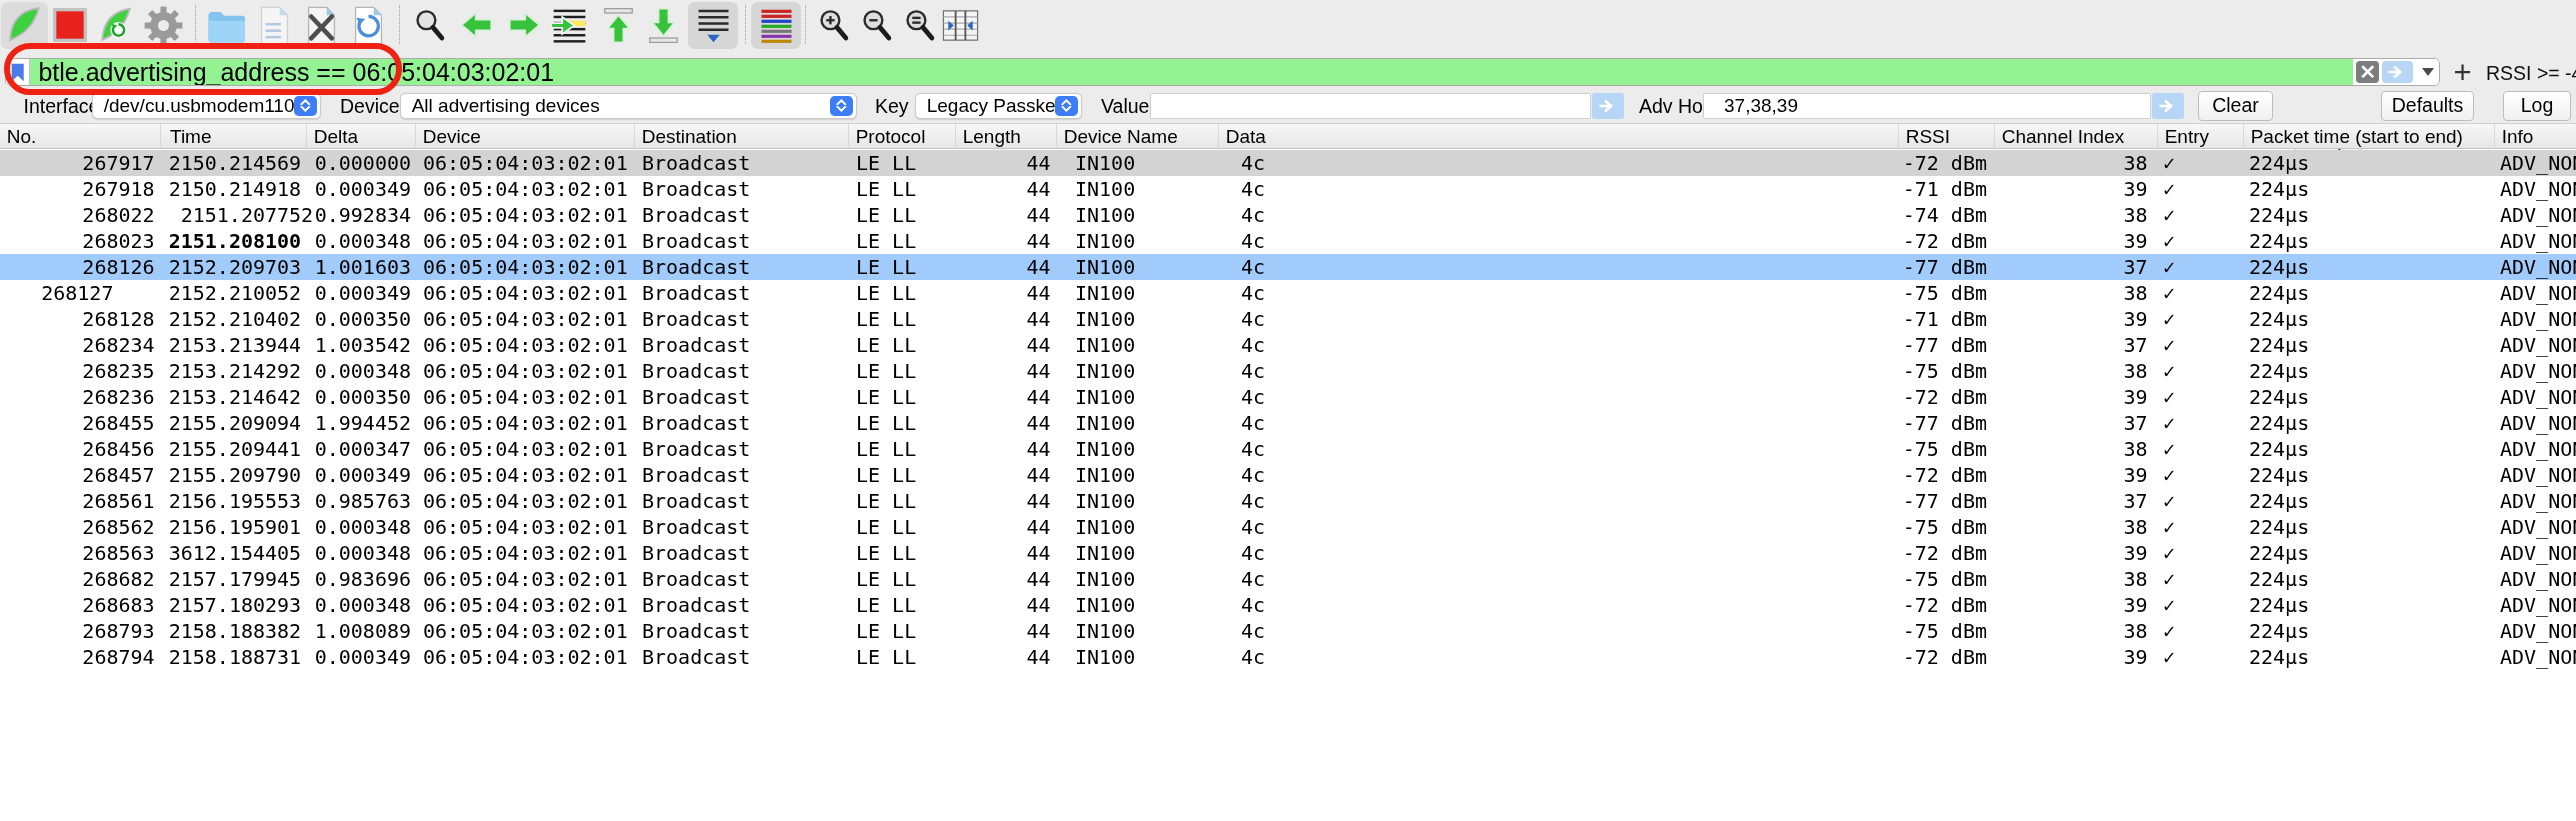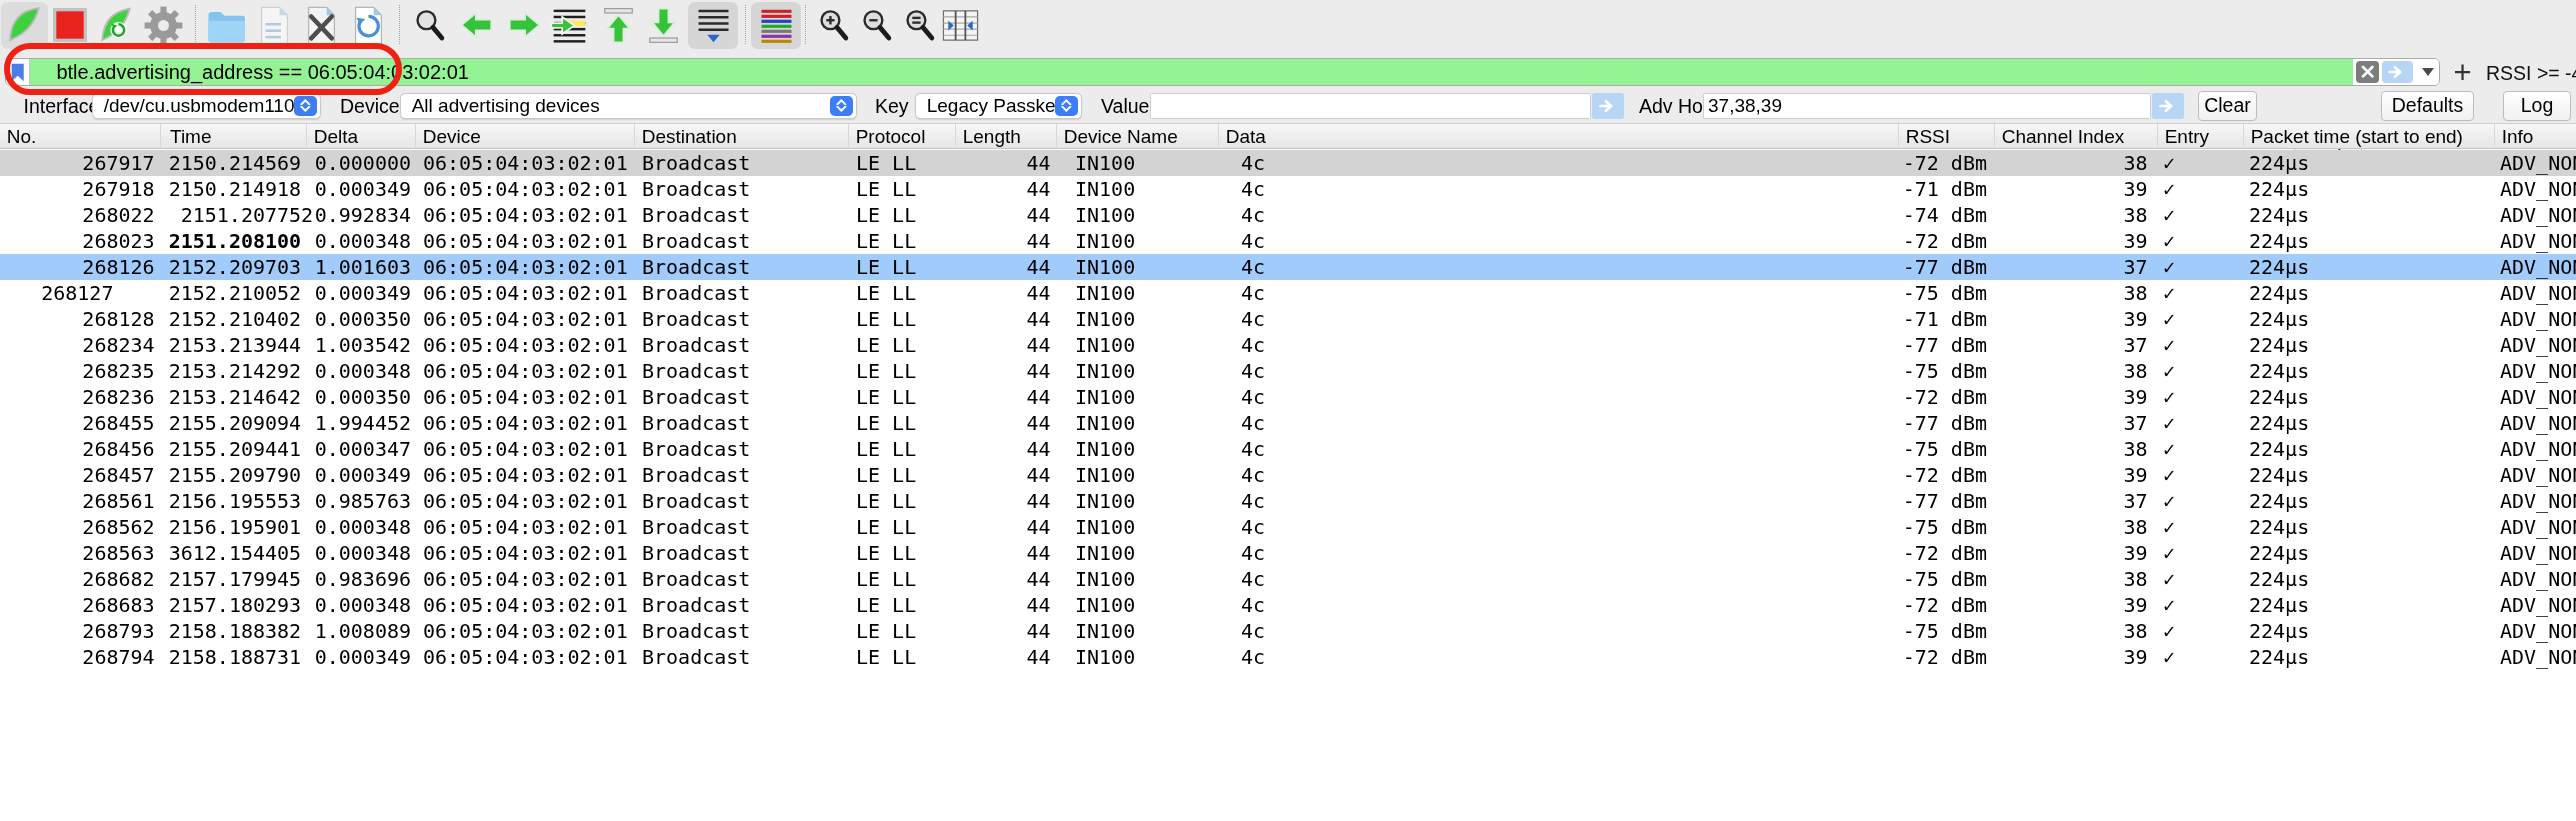--- a/index.html
+++ b/index.html
@@ -9,37 +9,37 @@
   #chrome{position:absolute;left:0;top:0;width:2576px;height:123px;background:var(--chrome-bg,#ececec);}
   .tbicon{position:absolute;top:3.4px;width:44px;height:44px;display:flex;align-items:center;justify-content:center;}
   .tbsep{position:absolute;top:5.4px;width:0;height:39px;border-left:1.3px dotted #9f9f9f;}
   .pressedbtn{position:absolute;top:2px;width:50px;height:47px;background:#d6d6d6;border-radius:6.7px;
               display:flex;align-items:center;justify-content:center;}
   
   #filterfield{position:absolute;left:5.4px;top:58px;width:2435px;height:28px;border:1.3px solid #ababab;
                border-radius:6px;background:#fff;display:flex;align-items:stretch;overflow:hidden;box-sizing:border-box;}
   #fbookmark{width:23px;background:#fff;border-right:1.3px solid #c5c5c5;display:flex;align-items:center;justify-content:center;flex:0 0 auto;}
   #fgreen{flex:1 1 auto;background:var(--filter-green,#93f393);display:flex;align-items:center;}
-  #ftext{font-size:20px;color:#000;padding-left:26px;white-space:nowrap;}
+  #ftext{font-size:25px;color:#000;padding-left:8px;white-space:nowrap;}
   #fctrls{flex:0 0 auto;background:#fff;display:flex;align-items:center;gap:3.4px;padding:0 5.4px 0 2.7px;}
   .fx{width:23px;height:21.5px;border-radius:4px;background:#7d7d7d;display:flex;align-items:center;justify-content:center;}
   .fgo{width:31px;height:21.5px;border-radius:4px;background:#b7d6f5;display:flex;align-items:center;justify-content:center;}
   .fcaret{width:0;height:0;border-left:6.7px solid transparent;border-right:6.7px solid transparent;border-top:8px solid #4a4a4a;margin-left:5.4px;}
   #plusbtn{position:absolute;left:2449px;top:59px;width:27px;height:27px;font-size:31px;color:#333;
            display:flex;align-items:center;justify-content:center;}
   #rssibtn{position:absolute;left:2486px;top:62px;font-size:19.5px;color:#111;white-space:nowrap;}
   
   .cblabel{position:absolute;top:95px;font-size:19.5px;color:#000;white-space:nowrap;}
   .combo{position:absolute;top:93px;height:25.5px;background:#fff;border:0.7px solid #c9c9c9;border-radius:5.4px;
          box-shadow:0 0.7px 1.3px rgba(0,0,0,.12);display:flex;align-items:center;justify-content:space-between;box-sizing:border-box;}
   .combo .ctext{font-size:19px;color:#000;padding-left:10.7px;white-space:nowrap;overflow:hidden;}
   .stepper{width:23px;height:20px;margin-right:2.7px;border-radius:4.7px;background:var(--accent-blue,#3d7ef8);
            display:flex;flex-direction:column;align-items:center;justify-content:center;gap:1.3px;flex:0 0 auto;}
   .tinput{position:absolute;top:93px;height:25.5px;background:#fff;border:0.7px solid #cfcfcf;border-radius:1.3px;
-          font-size:19px;color:#000;box-sizing:border-box;display:flex;align-items:center;padding-left:4px;white-space:nowrap;}
+          font-size:19px;color:#000;box-sizing:border-box;display:flex;align-items:center;padding-left:20px;white-space:nowrap;}
   .applybtn{position:absolute;top:93px;width:32px;height:25.5px;background:#b7d6f5;border-radius:2.7px;
             display:flex;align-items:center;justify-content:center;}
   .pushbtn{position:absolute;top:91px;height:29.5px;background:linear-gradient(#ffffff,#f1f1f1);
            border:1.3px solid #bdbdbd;border-radius:4px;box-sizing:border-box;
            display:flex;align-items:center;justify-content:center;font-size:19.5px;color:#000;}
   
   #phead{position:absolute;left:0;top:123px;width:2576px;height:26px;background:linear-gradient(#f7f7f7,#e6e6e6);
          border-top:0.7px solid #d0d0d0;border-bottom:0.7px solid #c3c3c3;box-sizing:border-box;}
   .hcell{position:absolute;top:0;height:25px;line-height:25px;font-size:19px;color:#000;
          white-space:nowrap;overflow:hidden;box-sizing:border-box;padding-left:6.7px;border-left:1.3px solid #d8d8d8;}
@@ -340,21 +340,21 @@
   <span class="cblabel" style="left:1639px;">Adv Hop</span>
   <div class="tinput" style="left:1703px;width:448px;">
     <span>37,38,39</span>
   </div>
   <div class="applybtn" style="left:2152px;">
     <svg width="19" height="12" viewBox="0 0 28 18">
       <path d="M2 9 h14 M10 2 l8 7 -8 7" fill="none" stroke="#ffffff" stroke-width="4" stroke-linecap="round" stroke-linejoin="round"></path>
     </svg>
   </div>
 
-  <div class="pushbtn" style="left:2198px;width:59px;">Clear</div>
+  <div class="pushbtn" style="left:2198px;width:75px;">Clear</div>
   <div class="pushbtn" style="left:2294px;width:68px;margin-top:36px;">Help</div>
   <div class="pushbtn" style="left:2381px;width:93px;">Defaults</div>
   <div class="pushbtn" style="left:2503px;width:68px;">Log</div>
 
   <div id="phead">
       <div class="hcell first" style="left: 0px; width: 160px;">No.</div>
       <div class="hcell" style="left: 160px; width: 146px; padding-left: 9px;">Time</div>
       <div class="hcell" style="left: 306px; width: 109px;">Delta</div>
       <div class="hcell" style="left: 415px; width: 219px;">Device</div>
       <div class="hcell" style="left: 634px; width: 214px;">Destination</div>

